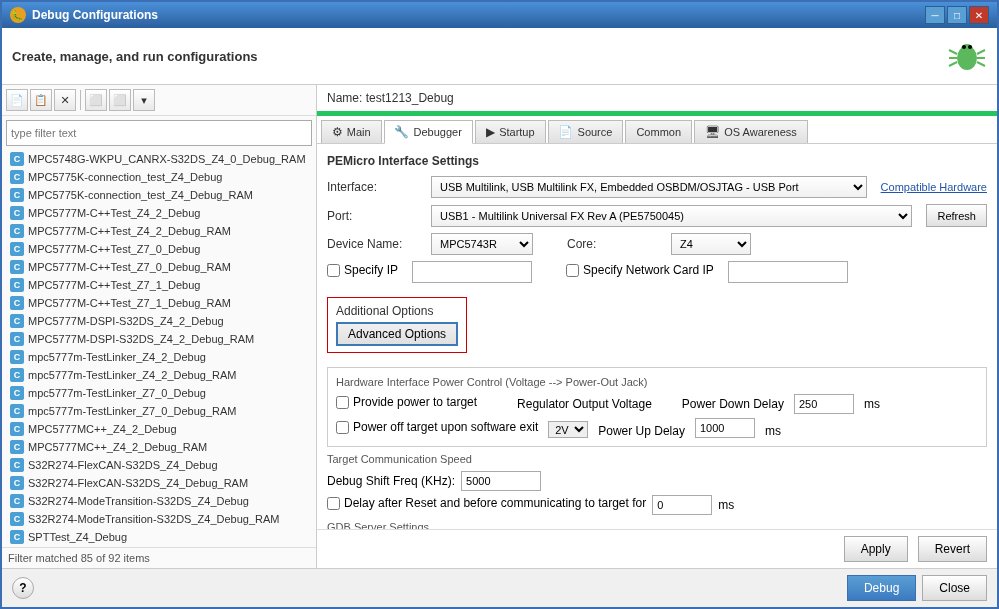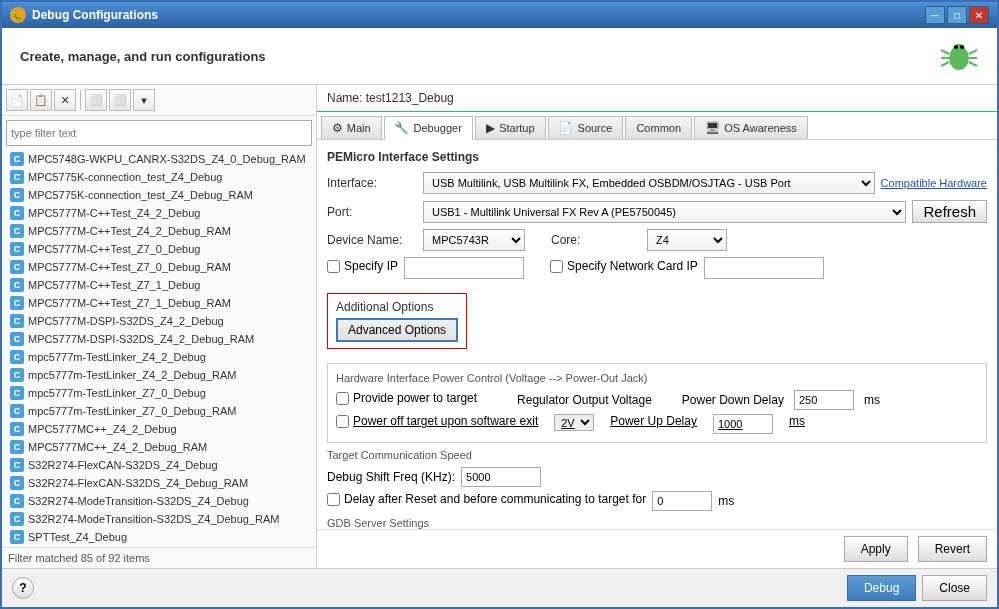--- a/index.html
+++ b/index.html
@@ -7,53 +7,53 @@
 
     .window { width: 999px; height: 609px; border: 2px solid #3c6eb4; background: #f0f0f0; display: flex; flex-direction: column; }
 
     .title-bar { background: linear-gradient(to bottom, #4a90d9, #2c5f9e); color: white; padding: 4px 8px; display: flex; align-items: center; justify-content: space-between; height: 26px; }
     .title-bar-left { display: flex; align-items: center; gap: 6px; font-size: 12px; font-weight: bold; }
     .title-bar-icon { width: 16px; height: 16px; background: #e8a020; border-radius: 50%; display: flex; align-items: center; justify-content: center; color: white; font-size: 10px; }
     .title-bar-controls { display: flex; gap: 2px; }
     .title-btn { width: 20px; height: 18px; background: #5a9fd4; border: 1px solid #2a5f94; color: white; font-size: 10px; display: flex; align-items: center; justify-content: center; cursor: pointer; }
     .title-btn.close { background: #c0392b; }
 
-    .header { background: white; padding: 8px 18px; border-bottom: 1px solid #ccc; font-size: 13px; font-weight: bold; color: #333; display: flex; align-items: center; justify-content: space-between; }
+    .header { background: white; padding: 8px 10px; border-bottom: 1px solid #ccc; font-size: 13px; font-weight: bold; color: #333; display: flex; align-items: center; justify-content: space-between; }
     .bug-icon { width: 40px; height: 40px; }
 
     .content { display: flex; flex: 1; overflow: hidden; }
 
     .left-panel { width: 315px; border-right: 1px solid #ccc; background: #fafafa; display: flex; flex-direction: column; }
     .left-toolbar { padding: 4px; border-bottom: 1px solid #ddd; display: flex; gap: 2px; align-items: center; }
     .toolbar-btn { width: 22px; height: 22px; border: 1px solid #bbb; background: linear-gradient(to bottom, #fff, #e8e8e8); display: flex; align-items: center; justify-content: center; cursor: pointer; font-size: 11px; color: #333; }
     .toolbar-separator { width: 1px; height: 20px; background: #bbb; margin: 0 2px; }
     .filter-input { margin: 4px; height: 22px; border: 1px solid #aaa; padding: 12px 4px; font-size: 11px; color: #999; width: calc(100% - 8px); }
     .tree-item { padding: 2px 4px 2px 8px; display: flex; align-items: center; gap: 4px; cursor: pointer; color: #333; font-size: 11px; white-space: nowrap; }
     .tree-item-icon { width: 14px; height: 14px; background: #4a9fd4; color: white; font-size: 9px; display: flex; align-items: center; justify-content: center; border-radius: 2px; flex-shrink: 0; font-weight: bold; }
     .left-footer { padding: 4px 6px; border-top: 1px solid #ddd; font-size: 11px; color: #555; }
 
     .right-panel { flex: 1; display: flex; flex-direction: column; background: white; }
-    .name-bar { padding: 6px 10px; border-bottom: 1px solid #22c55e; font-size: 12px; }
+    .name-bar { padding: 6px 10px; border-bottom: 5px solid #22c55e; font-size: 12px; }
     .name-bar span { color: #333; }
 
     .tabs { display: flex; border-bottom: 1px solid #ccc; padding: 4px 4px 0; gap: 2px; }
     .tab { padding: 4px 10px; border: 1px solid #bbb; border-bottom: none; background: linear-gradient(to bottom, #f5f5f5, #e0e0e0); cursor: pointer; font-size: 11px; color: #333; display: flex; align-items: center; gap: 4px; }
     .tab.active { background: white; border-bottom: 1px solid white; margin-bottom: -1px; z-index: 1; }
     .tab-icon { font-size: 12px; }
 
     .right-content { flex: 1; overflow-y: auto; padding: 10px; }
 
     .section-title { font-size: 12px; font-weight: bold; color: #333; margin-bottom: 8px; }
 
-    .form-row { display: flex; align-items: center; margin-bottom: 6px; gap: 6px; }
+    .form-row { display: flex; align-items: center; margin-bottom: 6px; gap: 14px; }
     .form-label { color: #333; font-size: 12px; min-width: 90px; }
     .form-select { height: 22px; border: 1px solid #aaa; background: linear-gradient(to bottom, #fff, #f0f0f0); font-size: 11px; padding: 1px 4px; }
     .form-select-wide { flex: 1; min-width: 200px; }
     .form-link { color: #2255aa; text-decoration: underline; cursor: pointer; font-size: 11px; }
-    .btn { height: 23px; border: 1px solid #aaa; background: linear-gradient(to bottom, #fff, #e0e0e0); padding: 2px 10px; font-size: 15px; cursor: pointer; }
+    .btn { height: 23px; border: 1px solid #aaa; background: linear-gradient(to bottom, #fff, #e0e0e0); padding: 2px 10px; font-size: 11px; cursor: pointer; }
 
     .form-input { height: 22px; border: 1px solid #aaa; padding: 2px 4px; font-size: 11px; }
 
     .bordered-section { border: 1px solid #c00; padding: 6px 8px; margin: 8px 0; display: inline-block; }
     .bordered-btn { border: 2px solid #3d7ab5; padding: 3px 10px; font-size: 12px; cursor: pointer; background: linear-gradient(to bottom, #f0f0f0, #e0e0e0); }
 
     .subsection { border: 1px solid #ccc; padding: 8px; margin: 6px 0; }
     .subsection-title { font-size: 11px; color: #555; margin-bottom: 6px; }
 
     .checkbox-row { display: flex; align-items: center; gap: 4px; margin-bottom: 4px; font-size: 12px; }
@@ -321,21 +321,21 @@
           <div style="display:flex; align-items:center; gap:10px; margin-bottom:4px;">
             <label class="checkbox-row">
               <input type="checkbox" style="">
               <span>Provide power to target</span>
             </label>
             <span style="margin-left:30px;">Regulator Output Voltage</span>
             <span style="margin-left:20px;">Power Down Delay</span>
             <input type="text" class="input-small" value="250" style="">
             <span>ms</span>
           </div>
-          <div style="display:flex; align-items:flex-start; gap:16px;text-decoration:underline;">
+          <div style="display:flex; align-items:flex-end; gap:10px;">
             <label class="checkbox-row">
               <input type="checkbox" style="">
               <span>Power off target upon software exit</span>
             </label>
             <select class="dropdown-inline">
               <option>2V</option>
             </select>
             <span style="">Power Up Delay</span>
             <input type="text" class="input-small" value="1000" style="">
             <span>ms</span>

